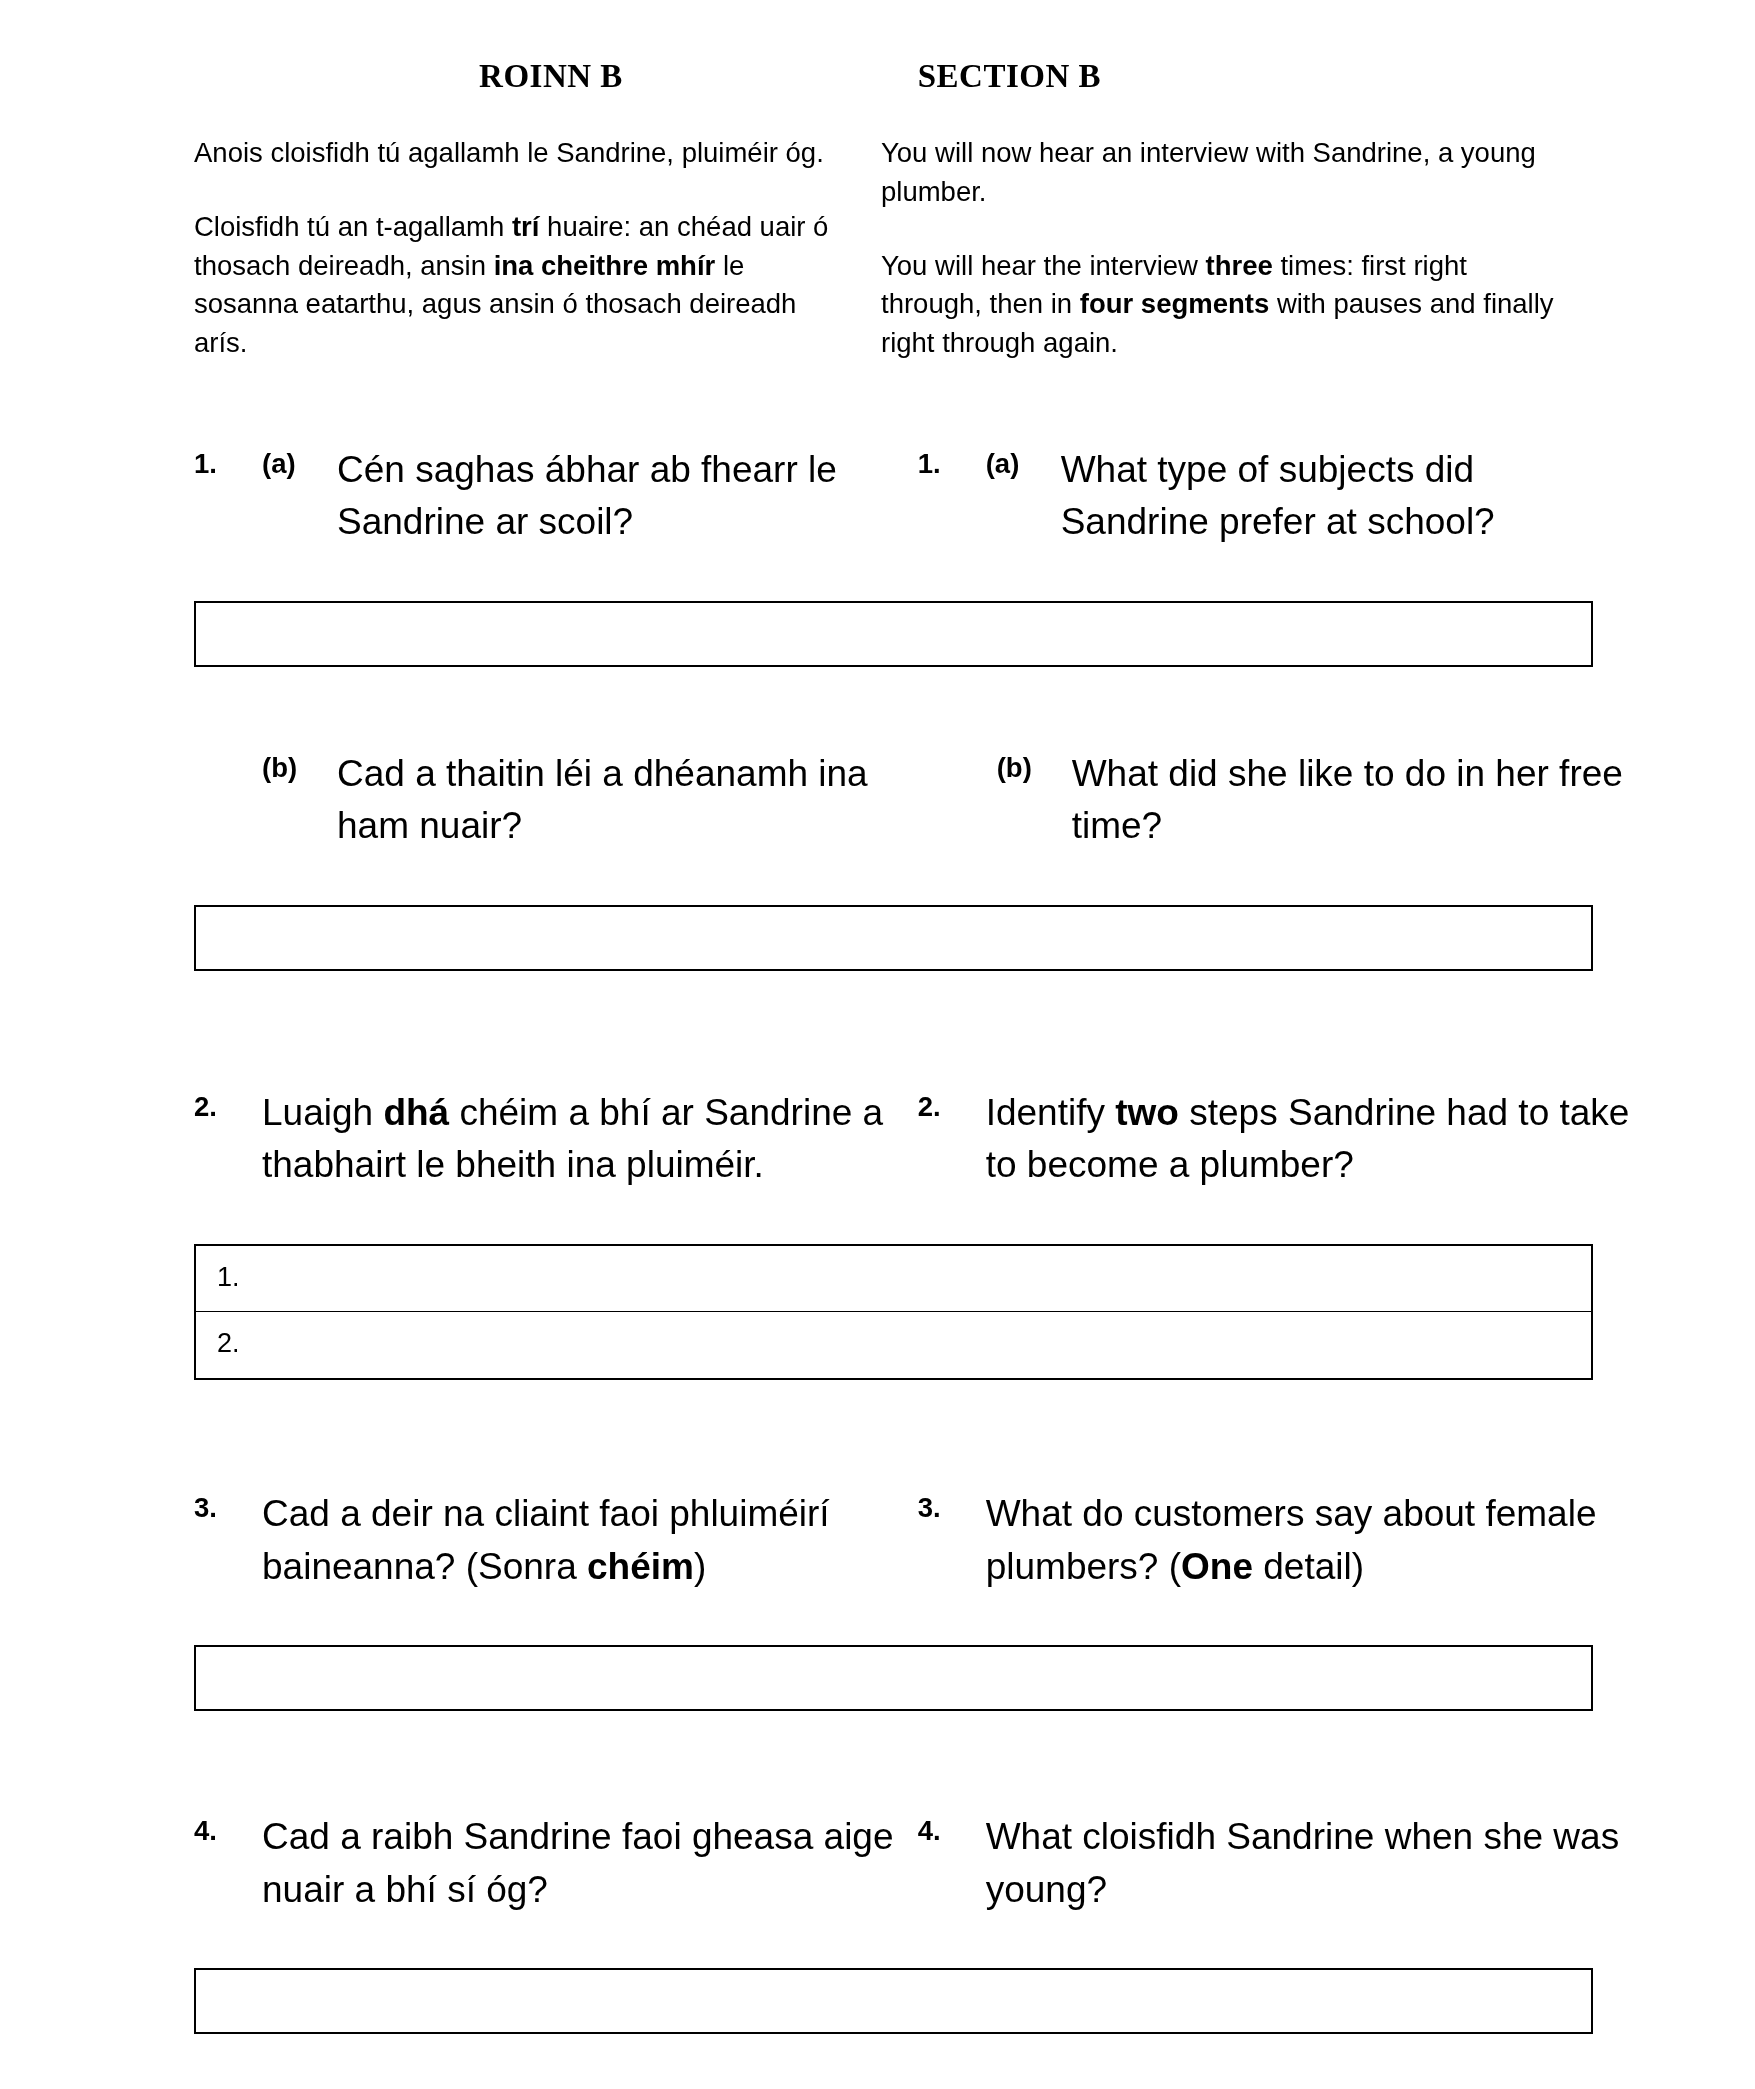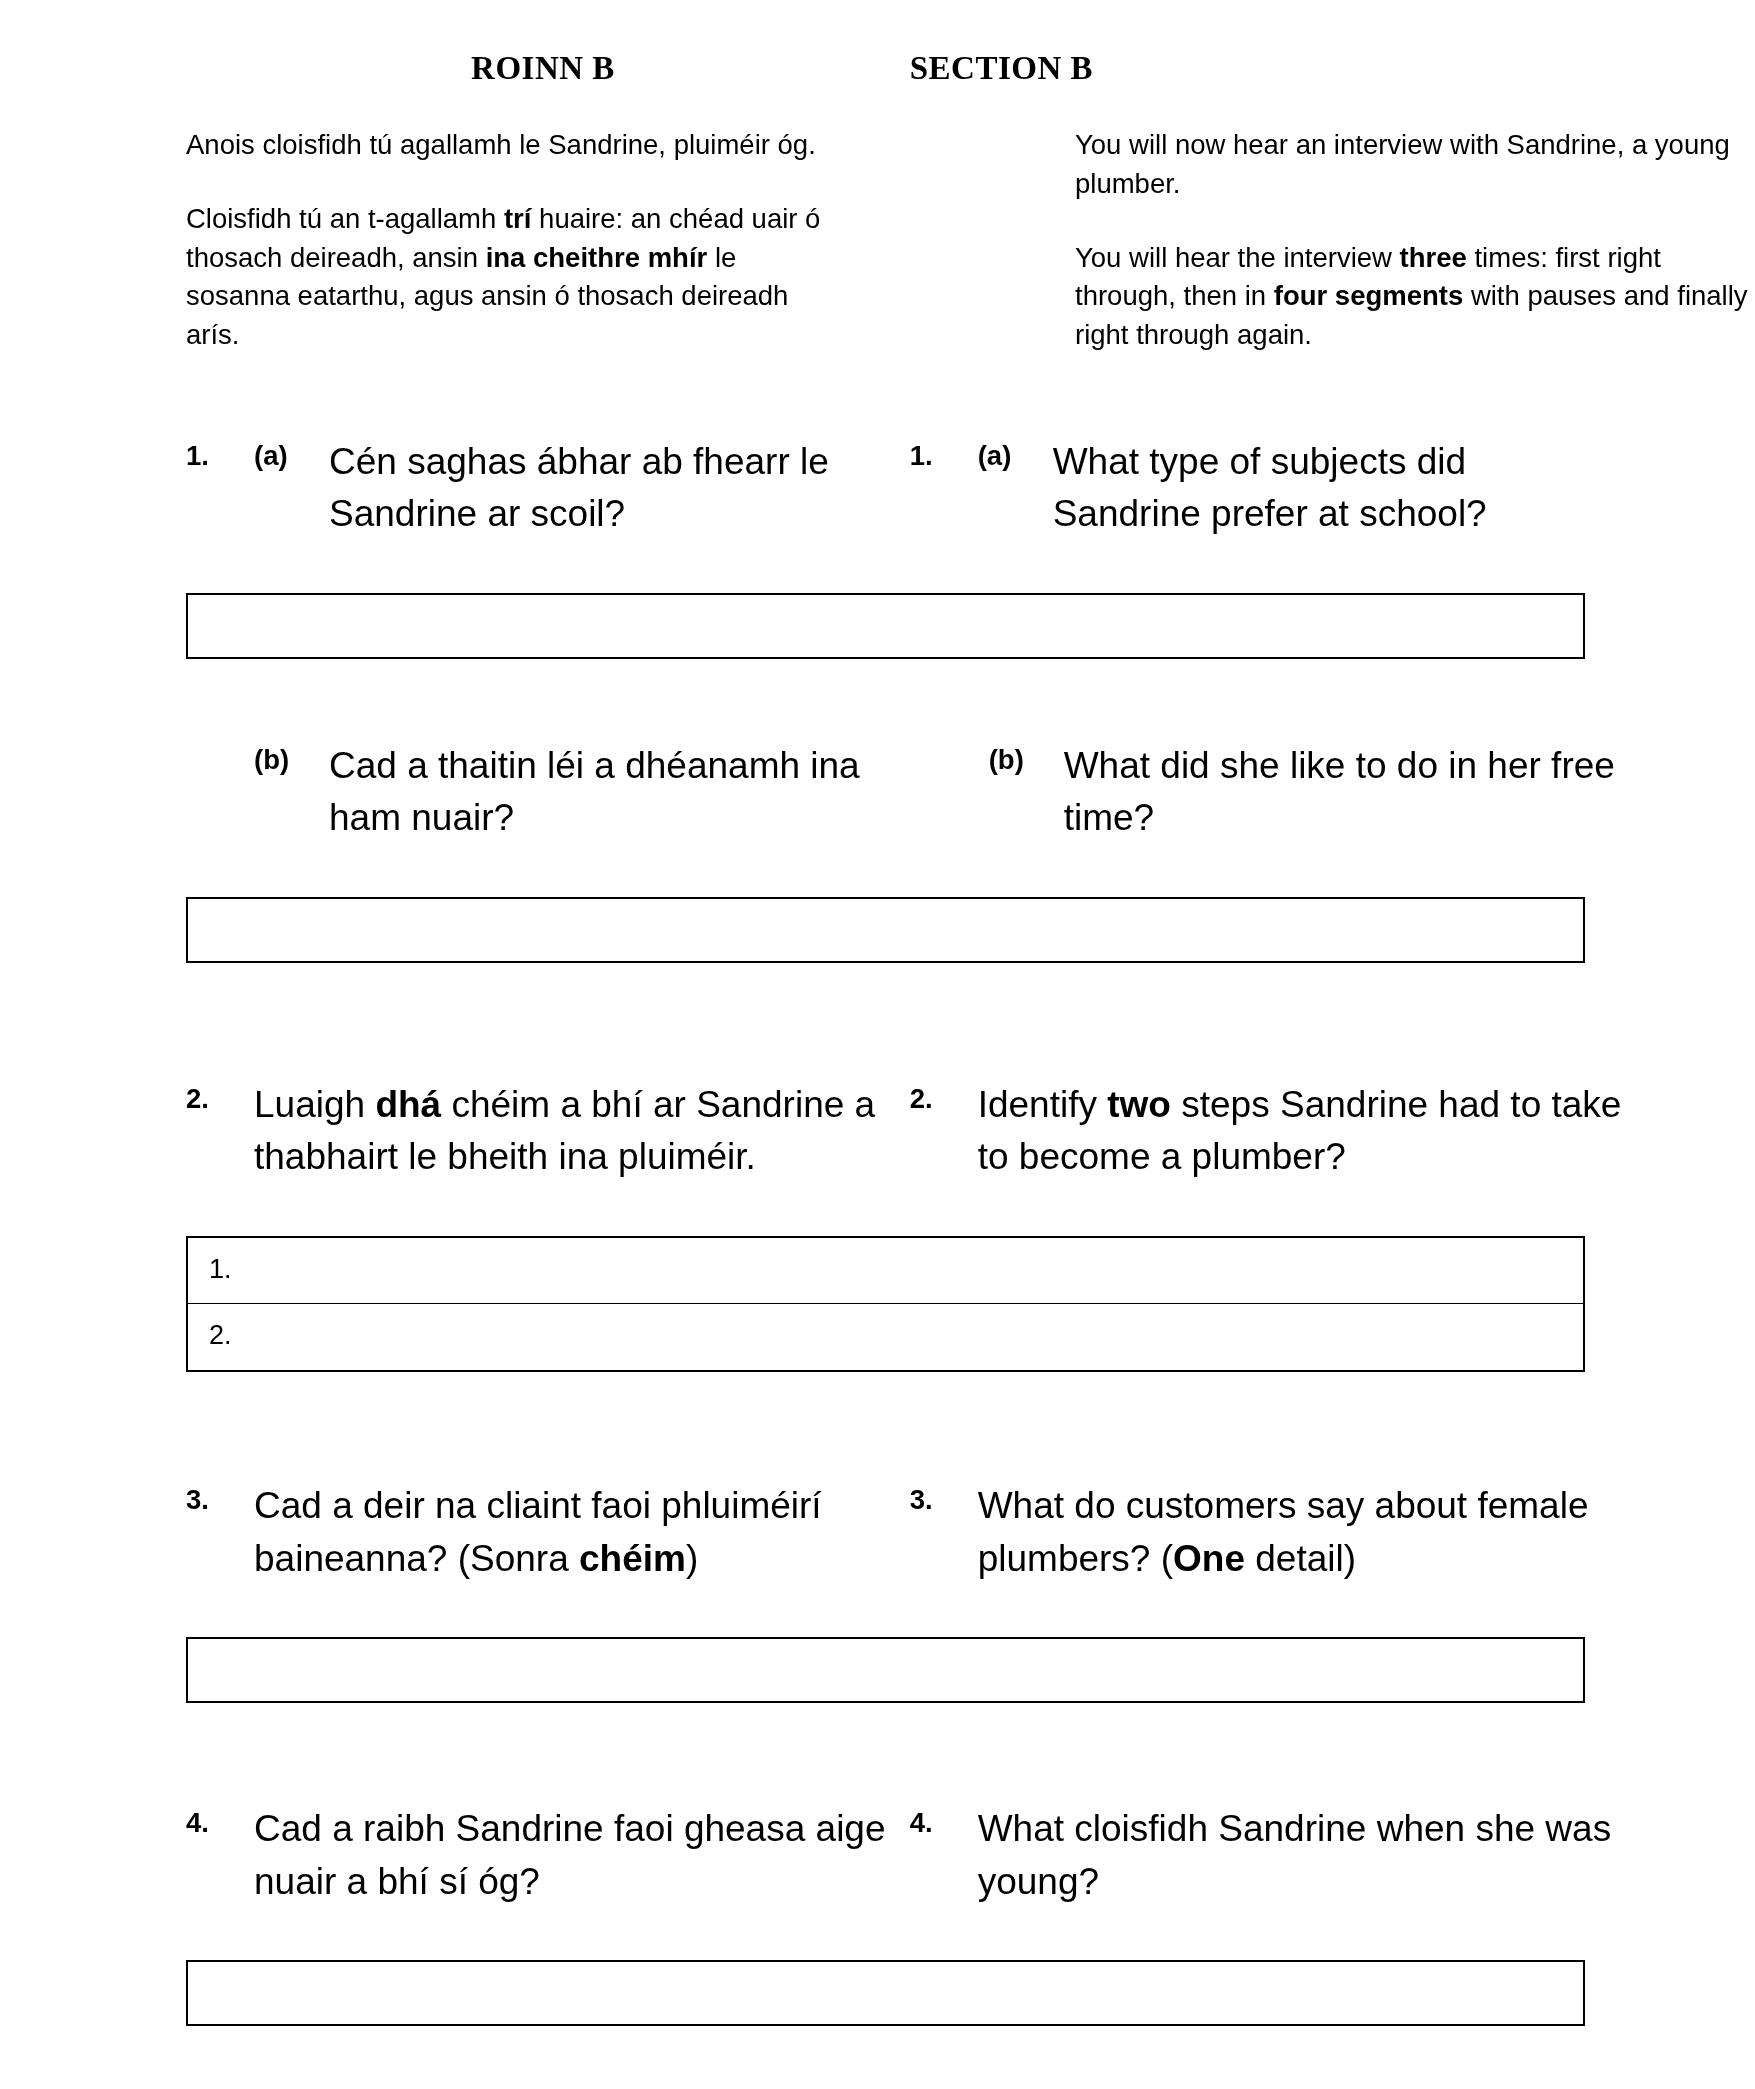--- a/index.html
+++ b/index.html
@@ -14,21 +14,21 @@
     font-family: "Liberation Sans", sans-serif;
     color: #000000;
     position: relative;
     overflow: hidden;
   }
 
   .page {
     position: relative;
     width: 1755px;
     height: 1721px;
-    padding: 4px;
+    padding: 12px;
   }
 
   
   .heading-row {
     display: flex;
     padding-top: 46px;
   }
   .heading {
     font-family: "Liberation Serif", serif;
     font-weight: bold;
@@ -36,21 +36,20 @@
     text-align: center;
     letter-spacing: 0.5px;
   }
   .heading-ga { width: 714px; margin-left: 182px; text-align: center; }
   .heading-en { width: 695px; margin-left: 9.7px; text-align: left; }
 
   
   .intro-row {
     display: flex;
     margin-top: 39px;
-    justify-content: space-between;
   }
   .intro p {
     margin: 0 0 35px 0;
     font-size: 27.5px;
     line-height: 1.41;
   }
   .intro p:last-child { margin-bottom: 0; }
   .intro-ga { width: 657px; margin-left: 182px; }
   .intro-en { width: 676px; margin-left: 30px; }
 

